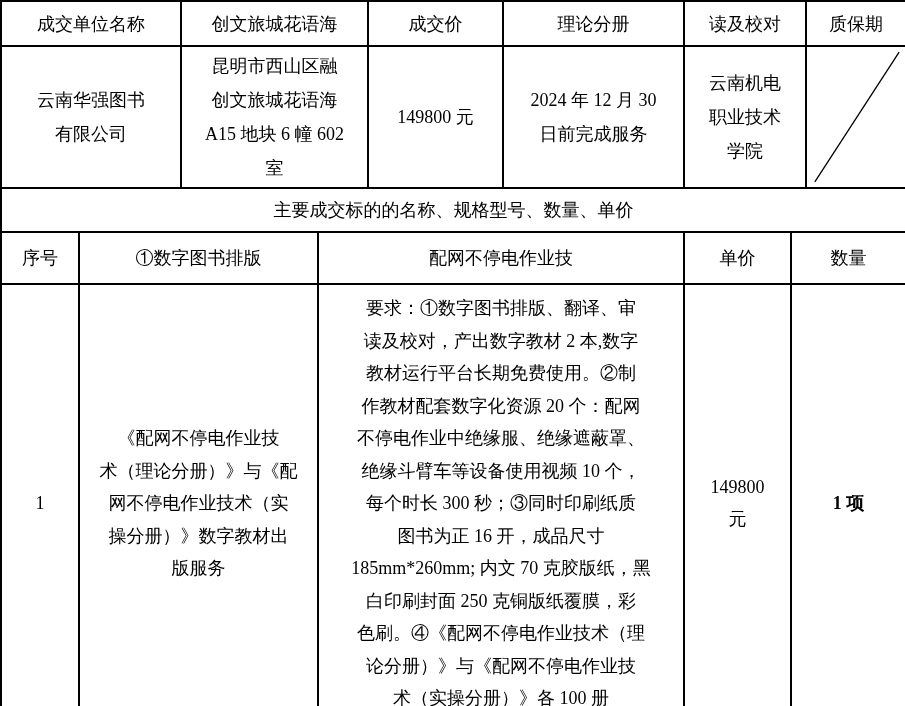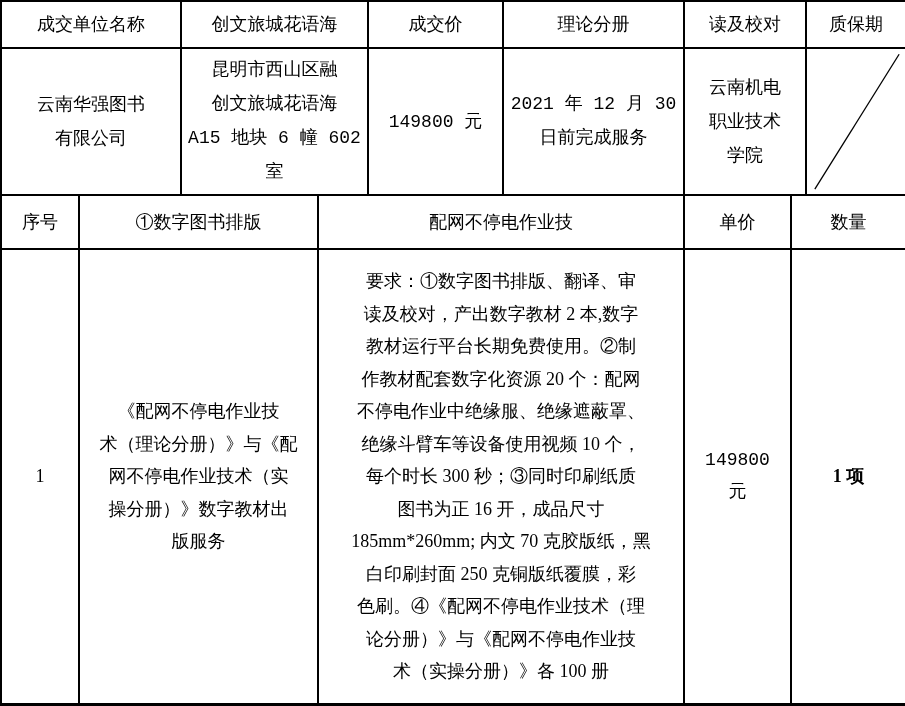--- a/index.html
+++ b/index.html
@@ -35,21 +35,21 @@
   }
   .r-head    { height: 45px; margin-top: 32px; }
   .r-award   { height: 138px; }
   .r-section { height: 44px; }
   .r-subhead { height: 52px; }
   .r-detail  { height: 439px; }
 
   .multiline { white-space: pre-line; }
   .lh34 { line-height: 34px; }
   .lh32 { line-height: 32.5px; }
-  .sans { font-family: Liberation Mono, monospace; margin-left: 40px; }
+  .sans { font-family: Liberation Serif, serif; margin-left: 40px; }
   .bold { font-weight: bold; }
 
   .cell-params { padding: 4px 10px; }
   .cell-name   { padding: 4px 8px; }
 
   .slash-cell { position: relative; padding: 0; }
   .slash-cell svg {
     position: absolute;
     left: 0; top: 0;
     width: 100%; height: 100%;
@@ -84,32 +84,35 @@
     </tr>
 
     <tr class="r-award">
       <td colspan="2" class="multiline lh34">云南华强图书
 有限公司</td>
       <td colspan="2" class="multiline lh34 sans">昆明市西山区融
 创文旅城花语海
 A15 地块 6 幢 602
 室</td>
       <td class="sans">149800 元</td>
-      <td class="multiline lh34 sans">2021 年 12 月 30
+      <td class="multiline lh34 sans">2024 年 12 月 30
 日前完成服务</td>
       <td colspan="2" class="multiline lh34">云南机电
 职业技术
 学院</td>
       <td class="slash-cell">
         <svg viewBox="0 0 100 138" preserveAspectRatio="none">
           <line x1="8" y1="133" x2="94" y2="5" stroke="#000000" stroke-width="1.3" vector-effect="non-scaling-stroke"></line>
         </svg>
       </td>
     </tr>
 
+    <tr class="r-section">
+      <td colspan="9">主要成交标的的名称、规格型号、数量、单价</td>
+    </tr>
 
     <tr class="r-subhead">
       <td>序号</td>
       <td colspan="2">①数字图书排版</td>
       <td colspan="3">配网不停电作业技</td>
       <td>单价</td>
       <td colspan="2">数量</td>
     </tr>
 
     <tr class="r-detail">

